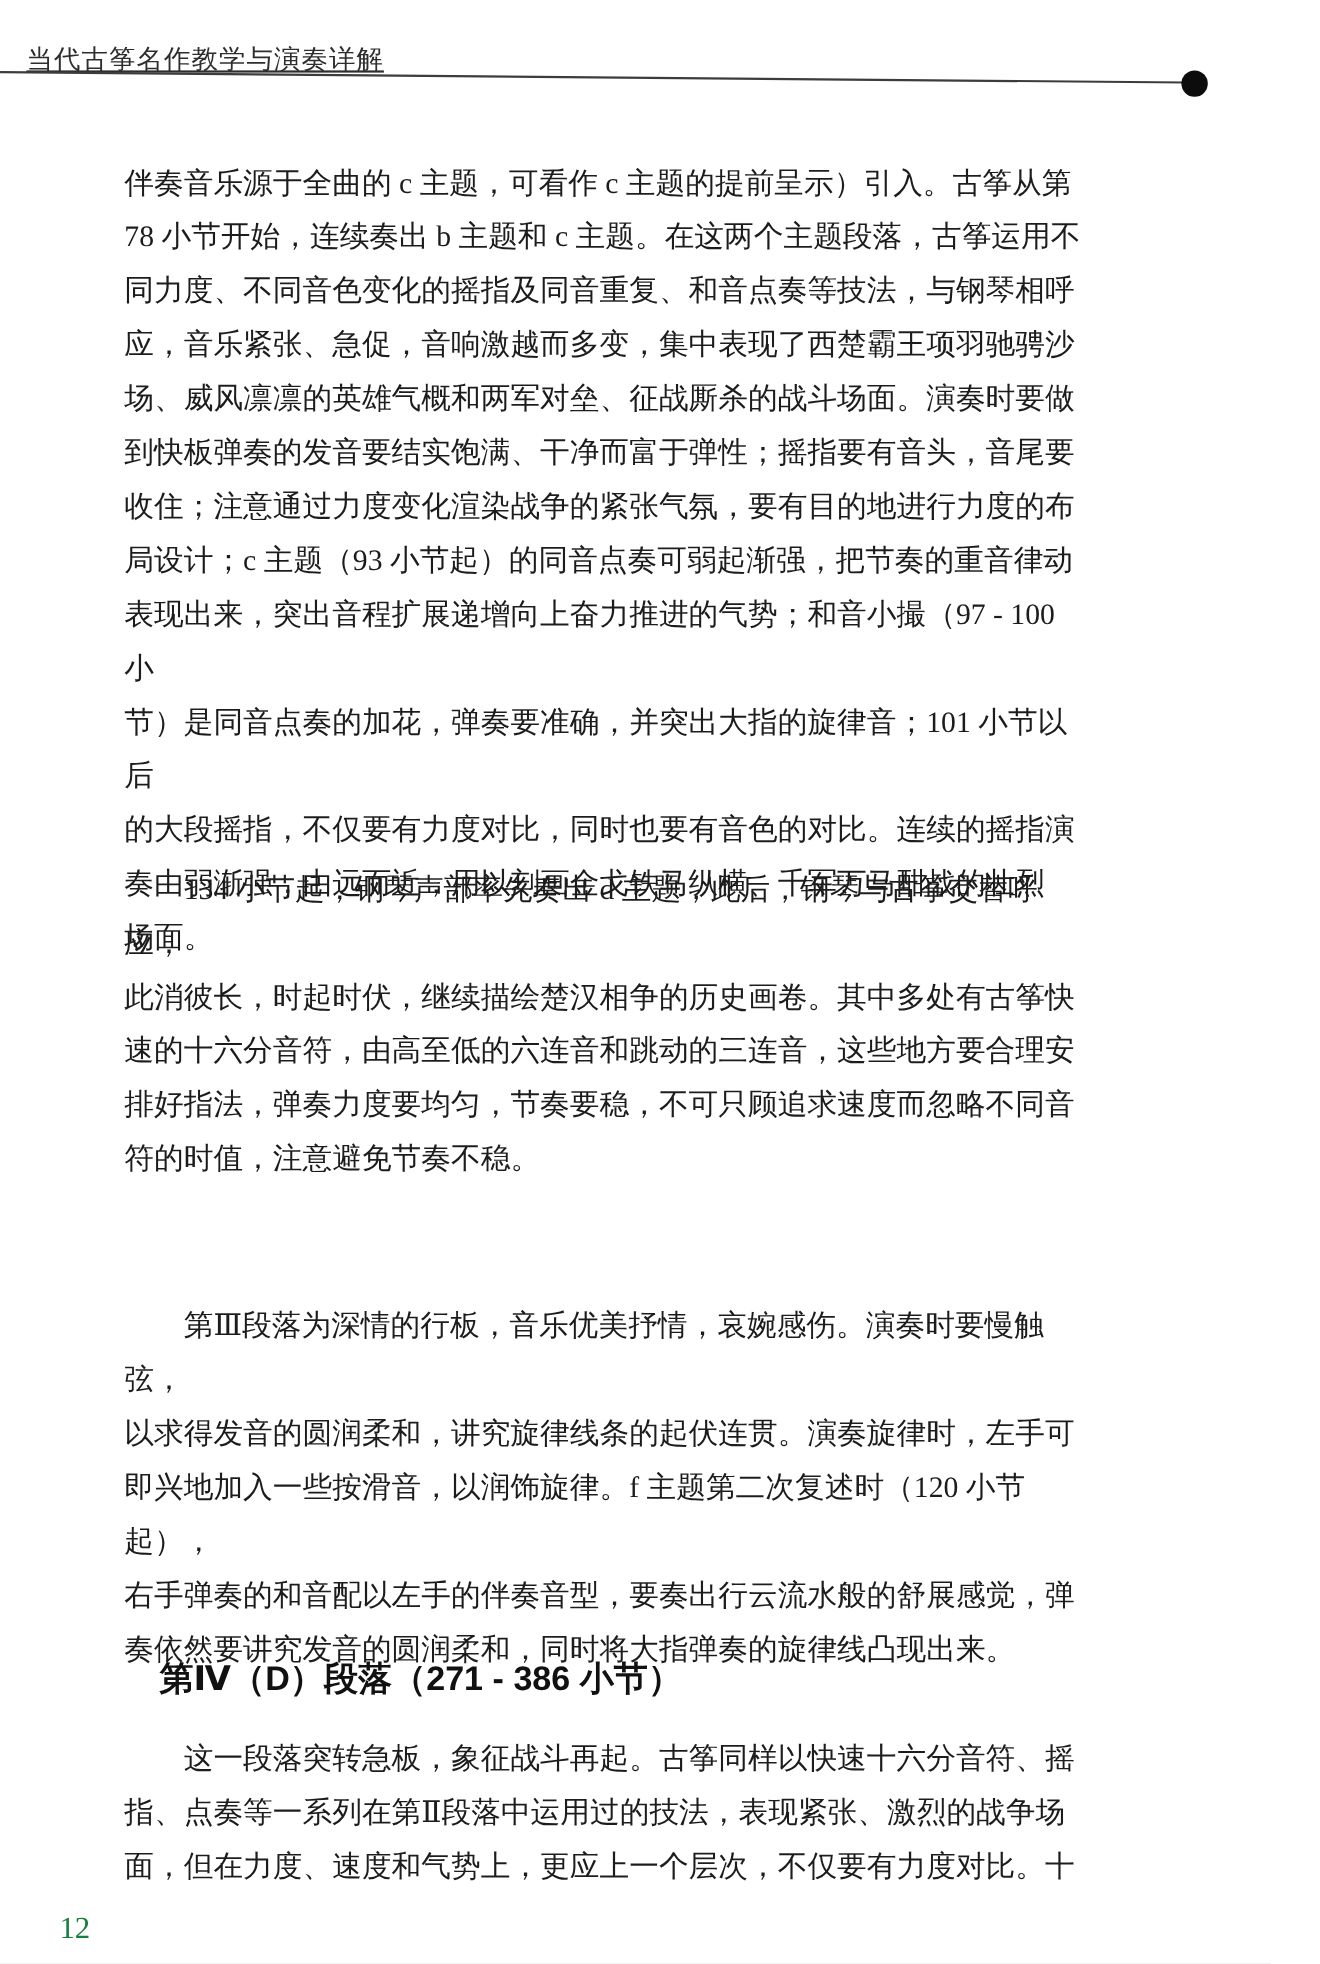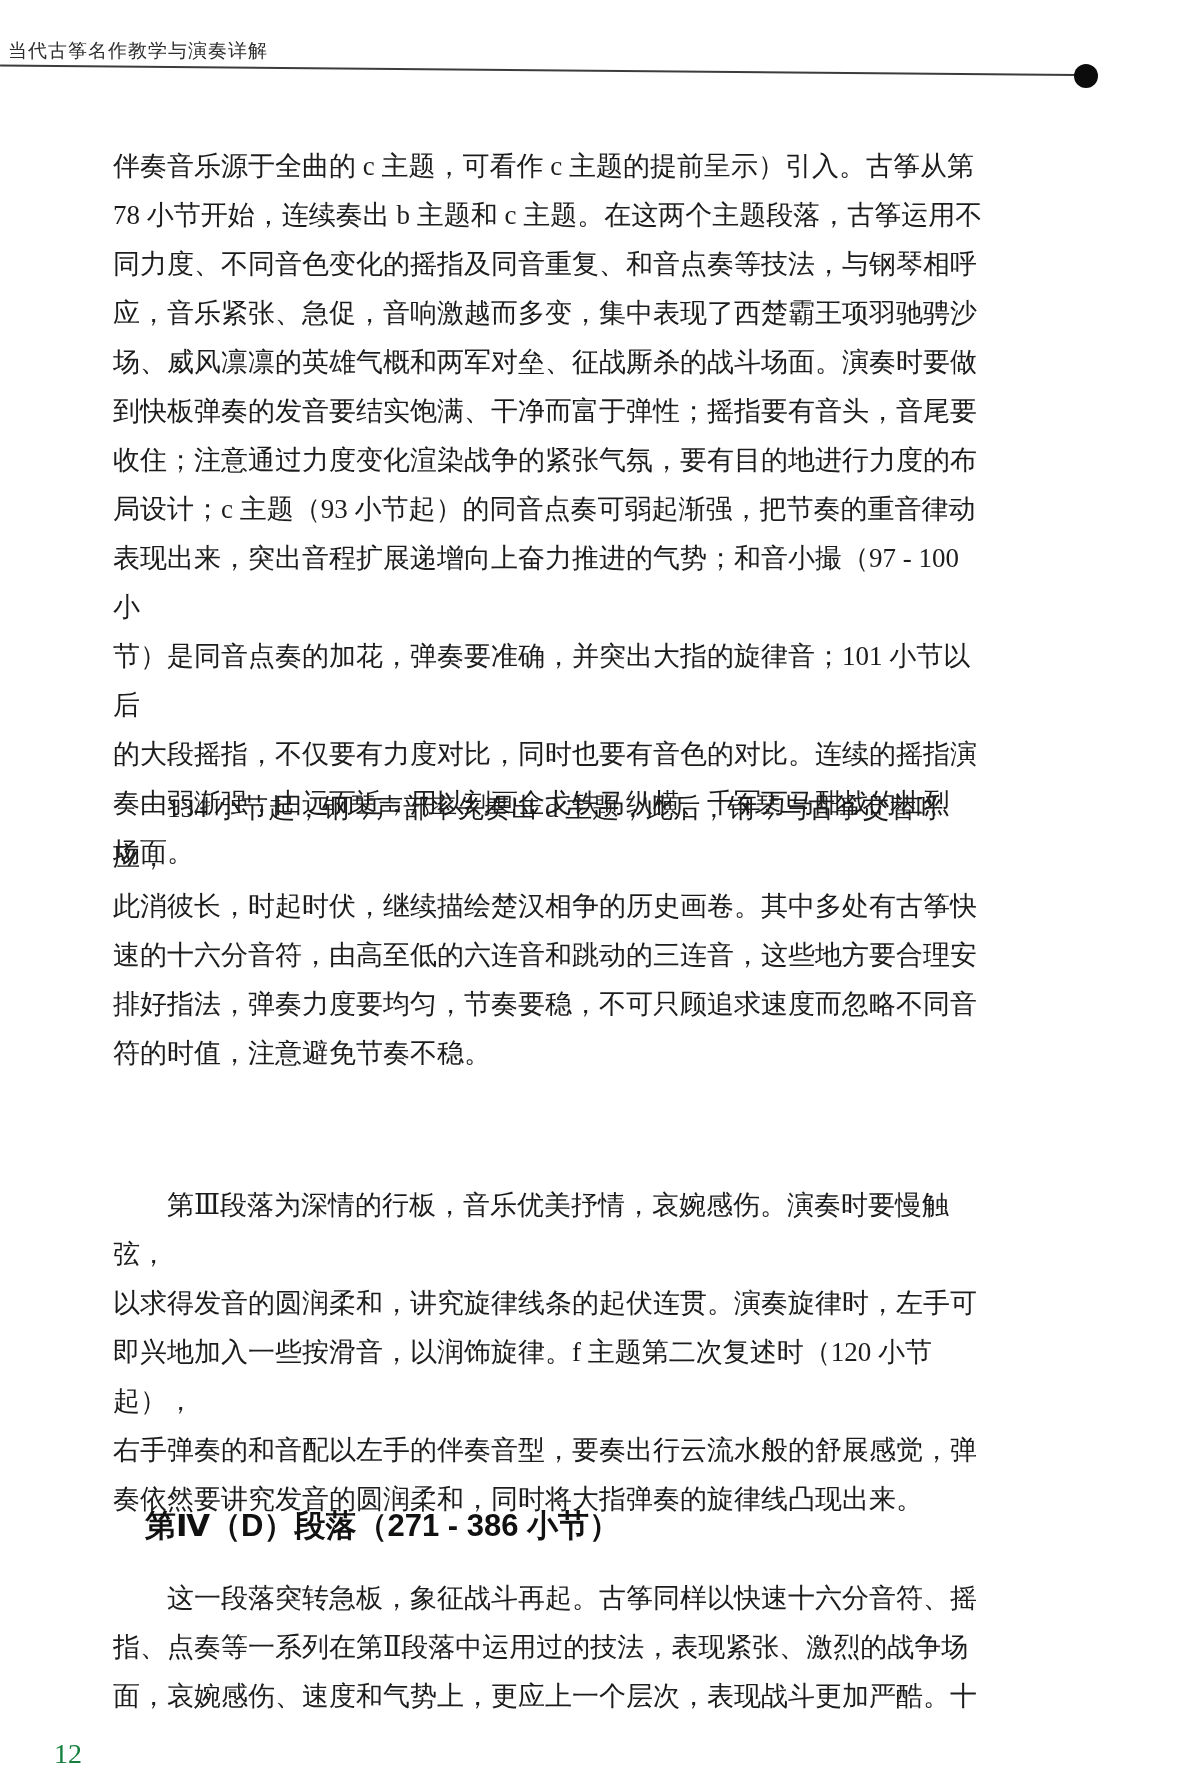--- a/index.html
+++ b/index.html
@@ -12,26 +12,27 @@
     width: 1200px;
     height: 1785px;
     background: #ffffff;
     overflow: hidden;
     font-family: "Liberation Serif", "DejaVu Serif", serif;
     color: #1f1f1f;
   }
   
   .running-header-title {
     position: absolute;
-    left: 8px;
+    left: 24px;
     top: 38px;
-    font-size: 19px;
+    font-size: 24px;
     letter-spacing: 1px;
     color: #2e2e2e;
     white-space: nowrap;
+    text-decoration: underline;
   }
   .header-rule {
     position: absolute;
     left: 0;
     top: 74px;
     width: 1078px;
     height: 2px;
     background: #3c3c3c;
     transform: rotate(0.5deg);
     transform-origin: right center;
@@ -122,17 +123,17 @@
   <div class="body-text para-3 indent-first">第Ⅲ段落为深情的行板，音乐优美抒情，哀婉感伤。演奏时要慢触弦，
 以求得发音的圆润柔和，讲究旋律线条的起伏连贯。演奏旋律时，左手可
 即兴地加入一些按滑音，以润饰旋律。f 主题第二次复述时（120 小节起），
 右手弹奏的和音配以左手的伴奏音型，要奏出行云流水般的舒展感觉，弹
 奏依然要讲究发音的圆润柔和，同时将大指弹奏的旋律线凸现出来。</div>
 
   <div class="section-heading section-heading-4">第Ⅳ（D）段落（271 - 386 小节）</div>
 
   <div class="body-text para-4 indent-first">这一段落突转急板，象征战斗再起。古筝同样以快速十六分音符、摇
 指、点奏等一系列在第Ⅱ段落中运用过的技法，表现紧张、激烈的战争场
-面，哀婉感伤、速度和气势上，更应上一个层次，表现战斗更加严酷。十</div>
+面，但在力度、速度和气势上，更应上一个层次，不仅要有力度对比。十</div>
 
   <div class="page-number">12</div>
 
 </div>
 
 </body></html>

